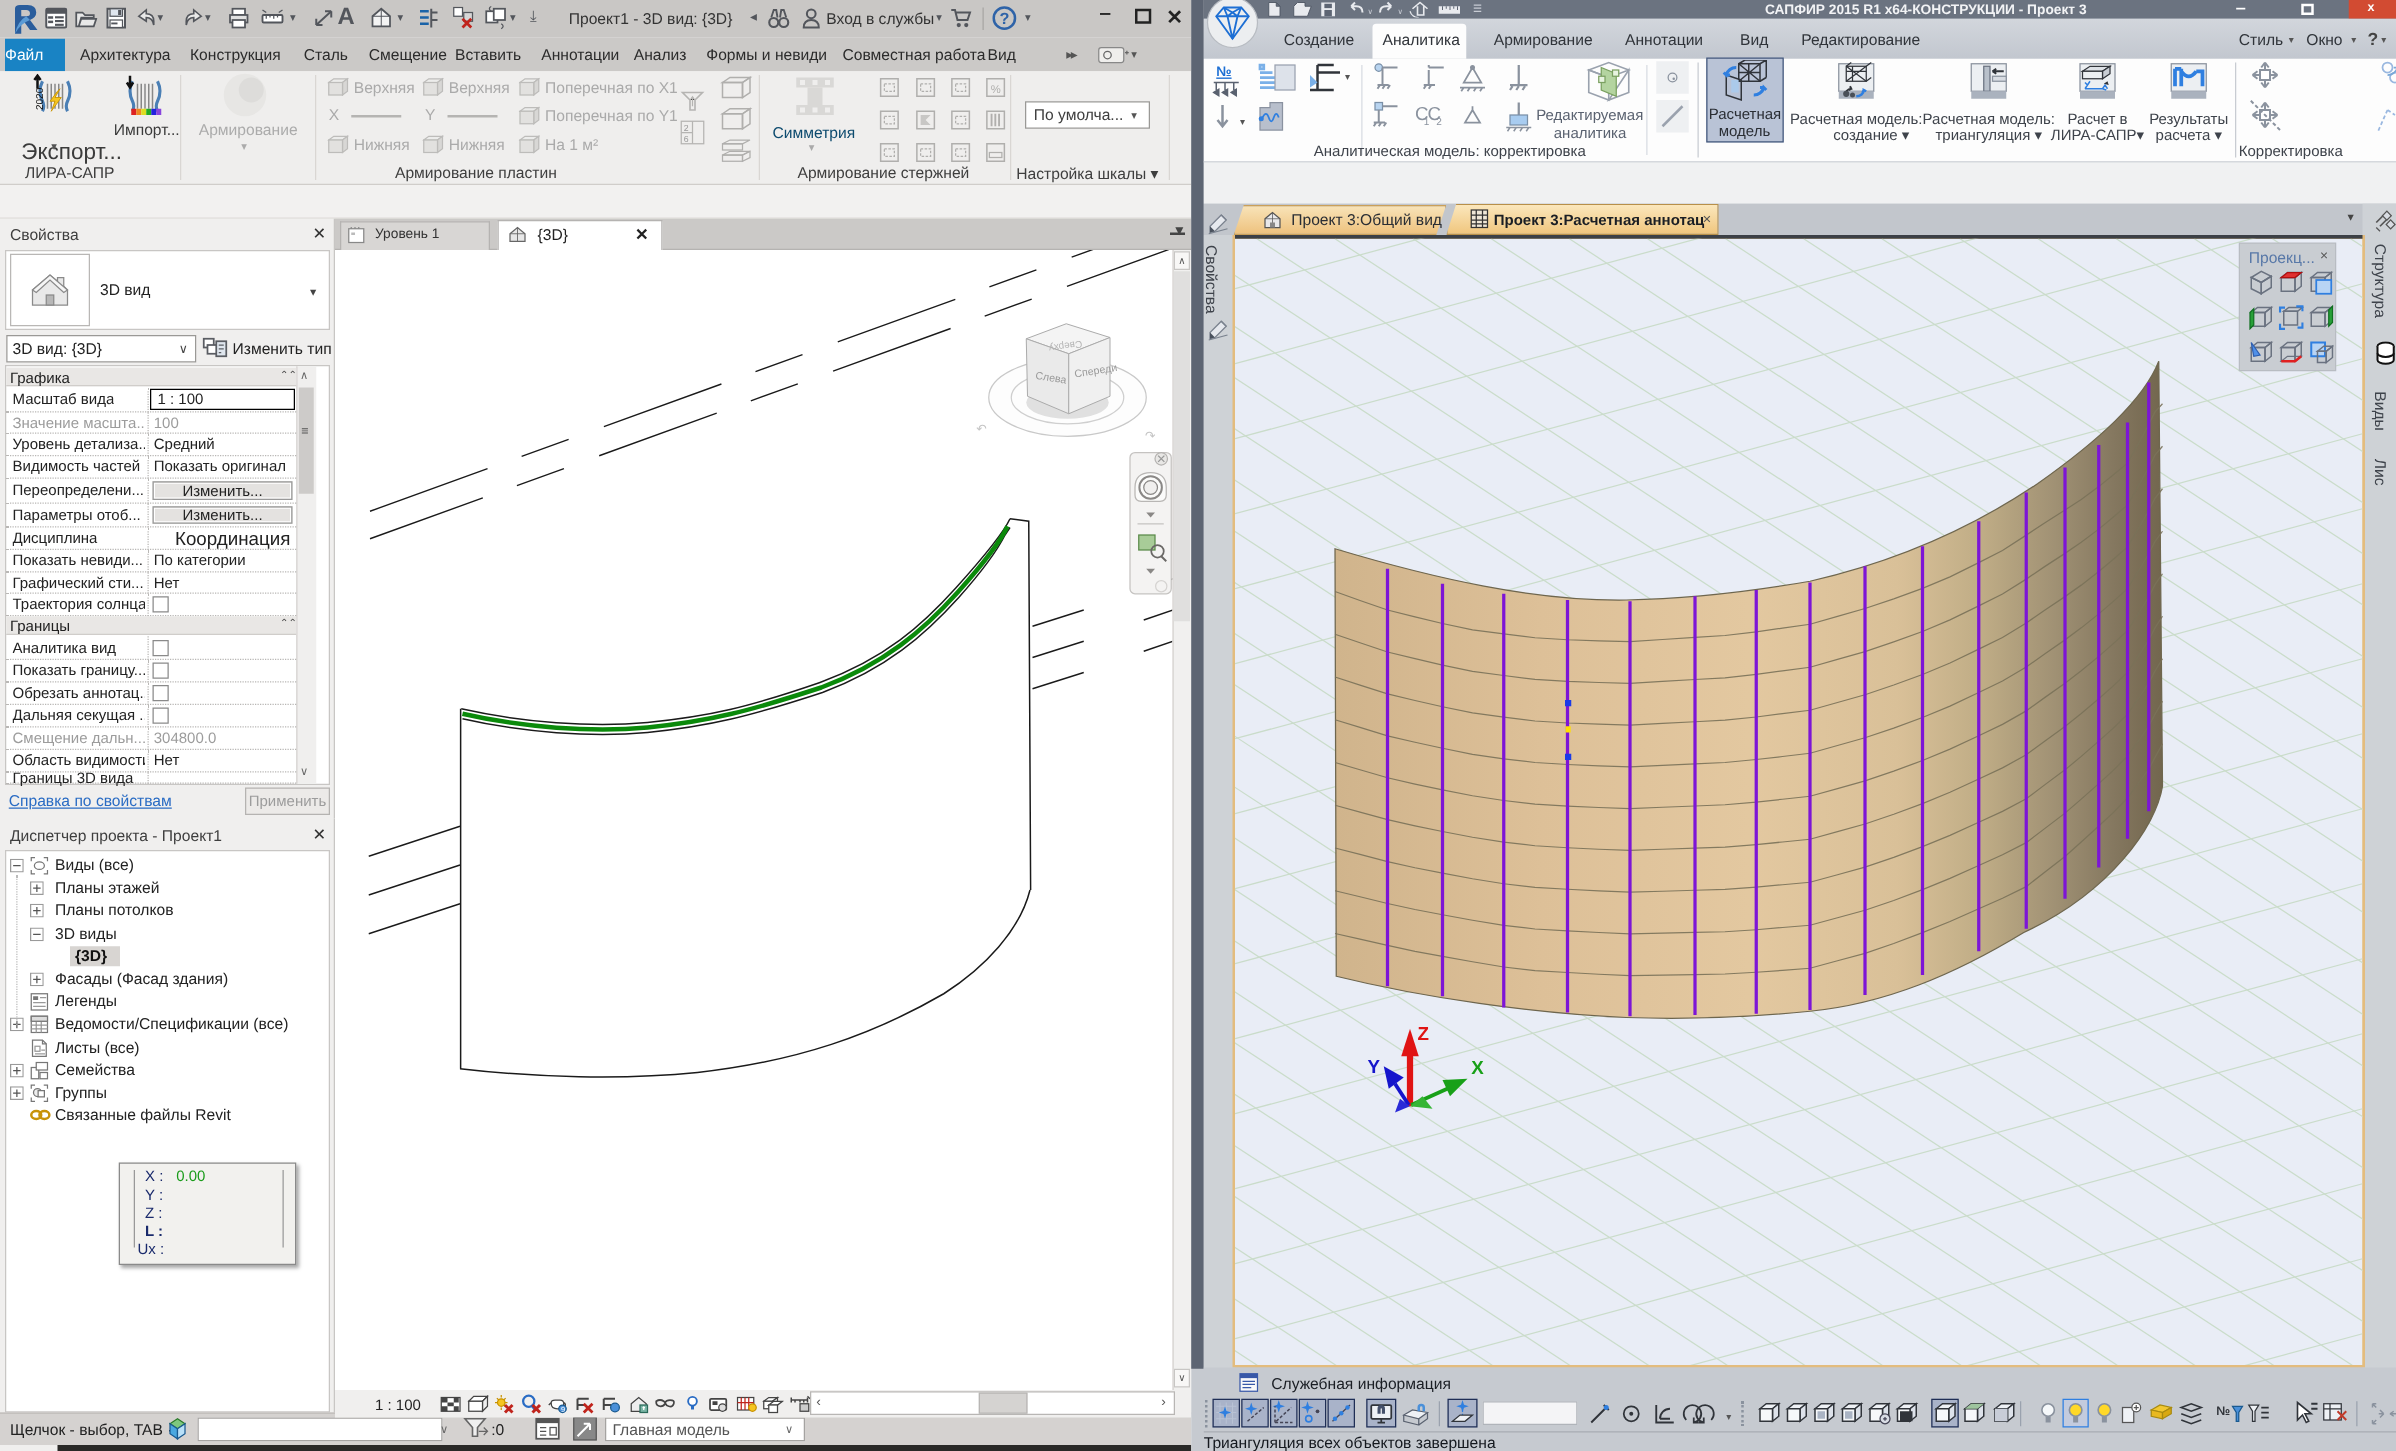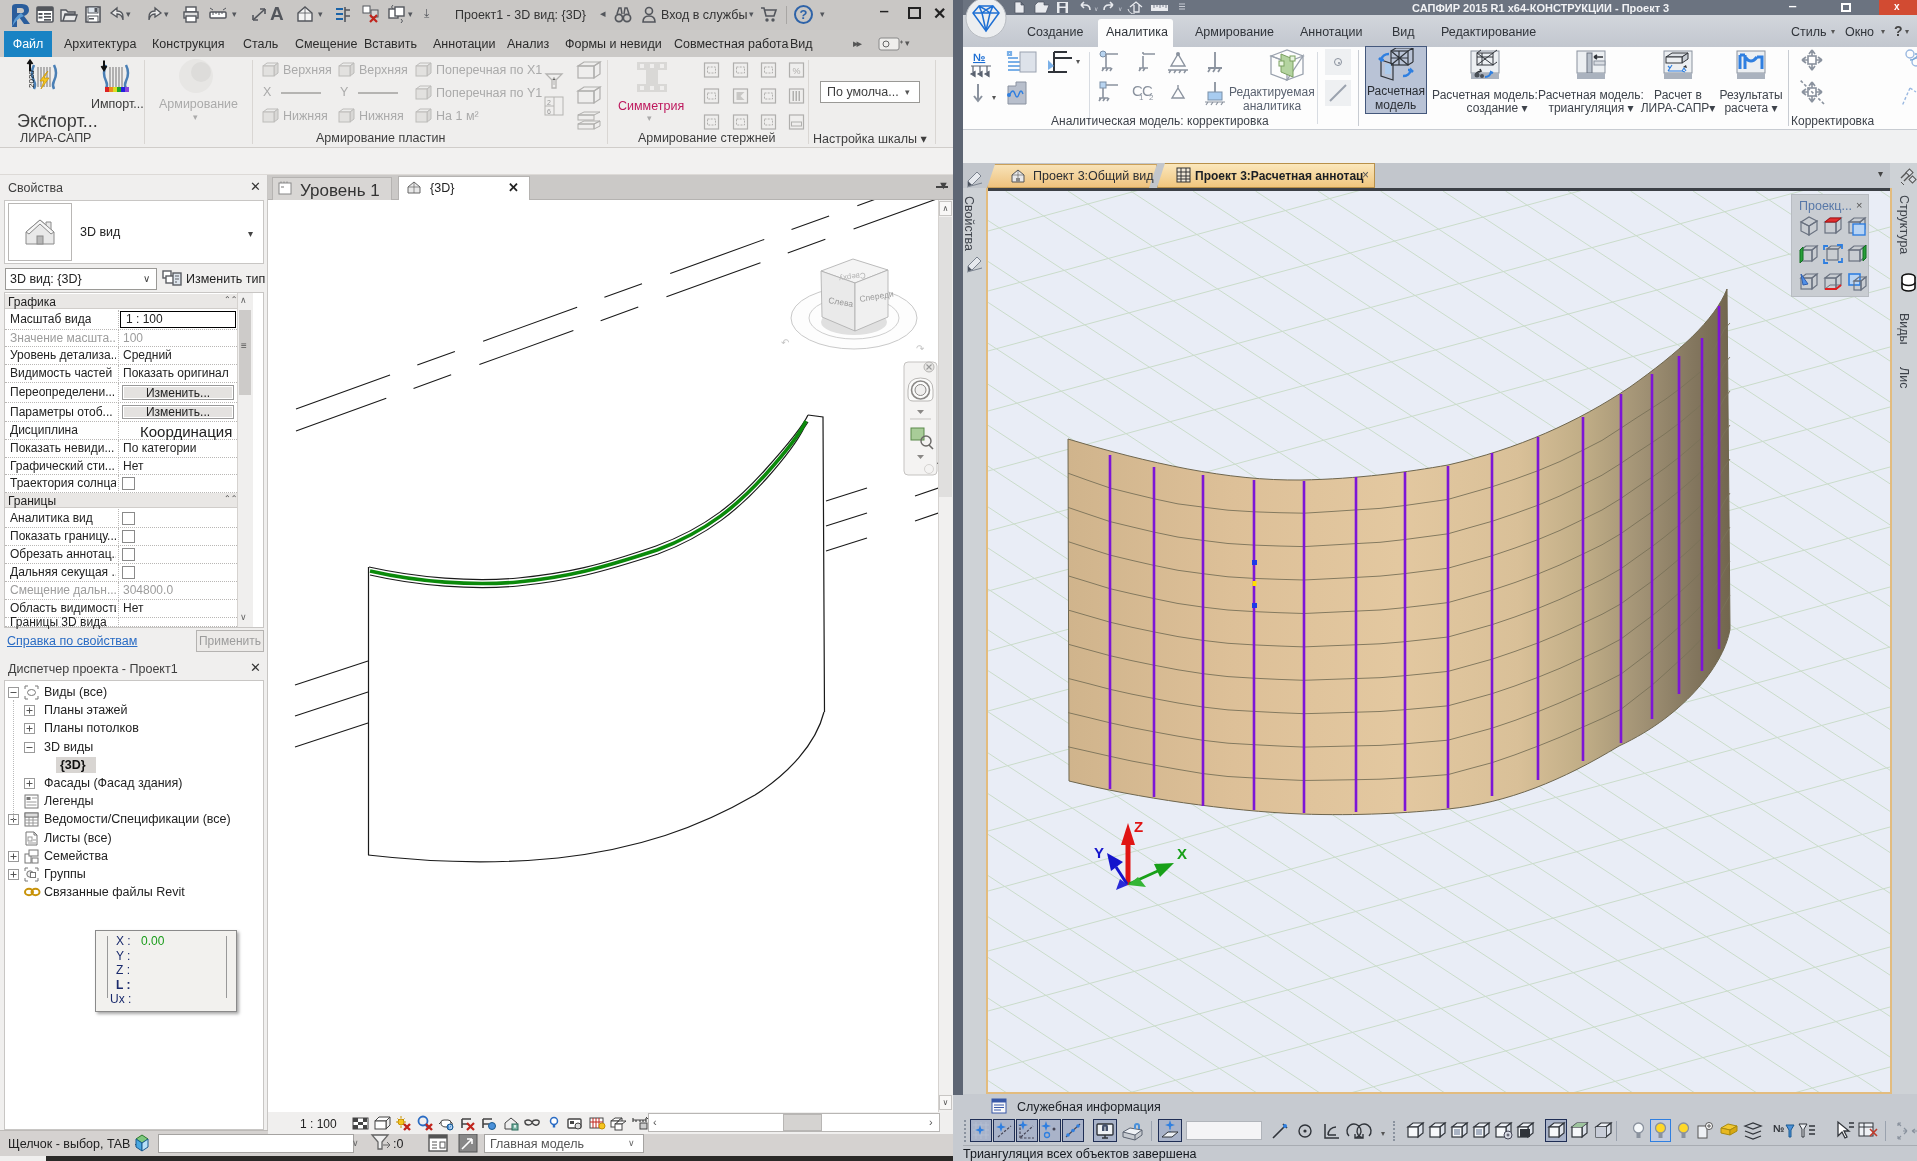--- a/index.html
+++ b/index.html
@@ -94,21 +94,21 @@
       <circle cx="7" cy="15" r="1.7" fill="#53565c"></circle>
       <circle cx="13" cy="15" r="1.7" fill="#53565c"></circle>
     </svg>
     <div class="ab" style="left:786px;top:6px;width:1px;height:18px;background:#a8a6a4"></div>
     <div class="ab" style="left:794px;top:5px;width:19px;height:19px;border-radius:50%;border:2px solid #2e63a8;color:#2e63a8;font-size:13px;font-weight:bold;text-align:center;line-height:16px">?</div>
     <div class="txt" style="left:820px;top:9px;font-size:9px;color:#53565c">▾</div>
     <div class="txt" style="left:880px;top:2px;font-size:15px;color:#222;font-weight:bold">‒</div>
     <div class="ab" style="left:908px;top:7px;width:13px;height:12px;border:2px solid #222"></div>
     <div class="txt" style="left:933px;top:4px;font-size:16px;color:#222;font-weight:bold">✕</div>
     <div class="ab" style="left:0;top:30px;width:953px;height:27px;background:#cbc9c7"></div>
-    <div class="ab" style="left:4px;top:31px;width:48px;height:26px;background:#1983c4;color:#fff;font-size:12.5px;text-align:center;line-height:26px">Файл</div>
+    <div class="ab" style="left:4px;top:31px;width:48px;height:26px;background:#1983c4;color:#fff;font-size:12.5px;text-align:left;line-height:26px">Файл</div>
     <div class="txt" style="left:64px;top:37px;font-size:12.5px;color:#2b2b2b">Архитектура</div>
     <div class="txt" style="left:152px;top:37px;font-size:12.5px;color:#2b2b2b">Конструкция</div>
     <div class="txt" style="left:243px;top:37px;font-size:12.5px;color:#2b2b2b">Сталь</div>
     <div class="txt" style="left:295px;top:37px;font-size:12.5px;color:#2b2b2b">Смещение</div>
     <div class="txt" style="left:364px;top:37px;font-size:12.5px;color:#2b2b2b">Вставить</div>
     <div class="txt" style="left:433px;top:37px;font-size:12.5px;color:#2b2b2b">Аннотации</div>
     <div class="txt" style="left:507px;top:37px;font-size:12.5px;color:#2b2b2b">Анализ</div>
     <div class="txt" style="left:565px;top:37px;font-size:12.5px;color:#2b2b2b">Формы и невиди</div>
     <div class="txt" style="left:674px;top:37px;font-size:12.5px;color:#2b2b2b">Совместная работа</div>
     <div class="txt" style="left:790px;top:37px;font-size:12.5px;color:#2b2b2b">Вид</div>
@@ -241,21 +241,21 @@
 <rect x="4" y="2" width="30" height="8" fill="#d9d8d6"></rect>
       <rect x="4" y="24" width="30" height="8" fill="#d9d8d6"></rect>
 <rect x="13" y="10" width="12" height="14" fill="#d9d8d6"></rect>
 <rect x="7" y="4" width="4" height="4" fill="#efeeed"></rect>
       <rect x="17" y="4" width="4" height="4" fill="#efeeed"></rect>
       <rect x="27" y="4" width="4" height="4" fill="#efeeed"></rect>
 <rect x="7" y="26" width="4" height="4" fill="#efeeed"></rect>
       <rect x="17" y="26" width="4" height="4" fill="#efeeed"></rect>
       <rect x="27" y="26" width="4" height="4" fill="#efeeed"></rect>
     </svg>
-    <div class="txt" style="left:618px;top:99px;font-size:12.5px;color:#be185d">Симметрия</div>
+    <div class="txt" style="left:618px;top:99px;font-size:12.5px;color:#0c4a6e">Симметрия</div>
     <div class="txt" style="left:647px;top:113px;font-size:9px;color:#aaa">▾</div>
     <svg class="ab" style="left:703px;top:62px" width="17" height="16" viewBox="0 0 16 16">
       <rect x="1" y="1" width="14" height="14" fill="none" stroke="#b0afad" stroke-width="1.2"></rect>
       <rect x="4" y="5" width="8" height="6" fill="none" stroke="#b0afad" stroke-dasharray="2 1.2"></rect>
     </svg>
     <svg class="ab" style="left:732px;top:62px" width="17" height="16" viewBox="0 0 16 16">
       <rect x="1" y="1" width="14" height="14" fill="none" stroke="#b0afad" stroke-width="1.2"></rect>
       <rect x="4" y="5" width="8" height="6" fill="none" stroke="#b0afad" stroke-dasharray="2 1.2"></rect>
     </svg>
     <svg class="ab" style="left:760px;top:62px" width="17" height="16" viewBox="0 0 16 16">
@@ -535,21 +535,21 @@
     <div class="txt" style="left:490px;top:1137px;font-size:12.5px;color:#555">Главная модель</div>
     <div class="txt" style="left:628px;top:1138px;font-size:9px;color:#666">∨</div>
     <div class="ab" style="left:46px;top:1156px;width:907px;height:5px;background:#2a2927"></div>
     <div class="ab" style="left:268px;top:175px;width:685px;height:25px;background:#cbc9c7;border-bottom:1px solid #b5b3b1"></div>
     <div class="ab" style="left:272px;top:177px;width:120px;height:23px;background:#d8d6d4;border:1px solid #b5b3b1;border-bottom:none"></div>
     <svg class="ab" style="left:278px;top:181px" width="16" height="15" viewBox="0 0 16 15">
       <rect x="1" y="2" width="12" height="11" fill="#fff" stroke="#888"></rect>
       <path d="M3 2 v-1.5 M6 2 v-1.5 M9 2 v-1.5" stroke="#888"></path>
       <rect x="3" y="5" width="3" height="2" fill="#bbb"></rect>
     </svg>
-    <div class="txt" style="left:300px;top:181px;font-size:17px;color:#333">Уровень 1</div>
+    <div class="txt" style="left:300px;top:181px;font-size:11px;color:#333">Уровень 1</div>
     <div class="ab" style="left:398px;top:176px;width:132px;height:24px;background:#fff;border:1px solid #b5b3b1;border-bottom:none"></div>
     <svg class="ab" style="left:406px;top:180px" width="17" height="16" viewBox="0 0 17 16">
       <path d="M2 7 L8 2 L14 7 L14 13 L2 13 Z" fill="#e8e8e8" stroke="#666"></path>
       <path d="M8 2 L8 13 M2 7 L14 7" stroke="#666" stroke-width="0.7"></path>
     </svg>
     <div class="txt" style="left:430px;top:181px;font-size:12.5px;color:#222">{3D}</div>
     <div class="txt" style="left:508px;top:180px;font-size:13px;font-weight:bold;color:#222">✕</div>
     <div class="txt" style="left:938px;top:179px;font-size:11px;color:#444">▼</div>
     <div class="ab" style="left:936px;top:186px;width:12px;height:1.5px;background:#444"></div>
     <div class="ab" style="left:268px;top:200px;width:670px;height:912px;background:#fff"></div>

